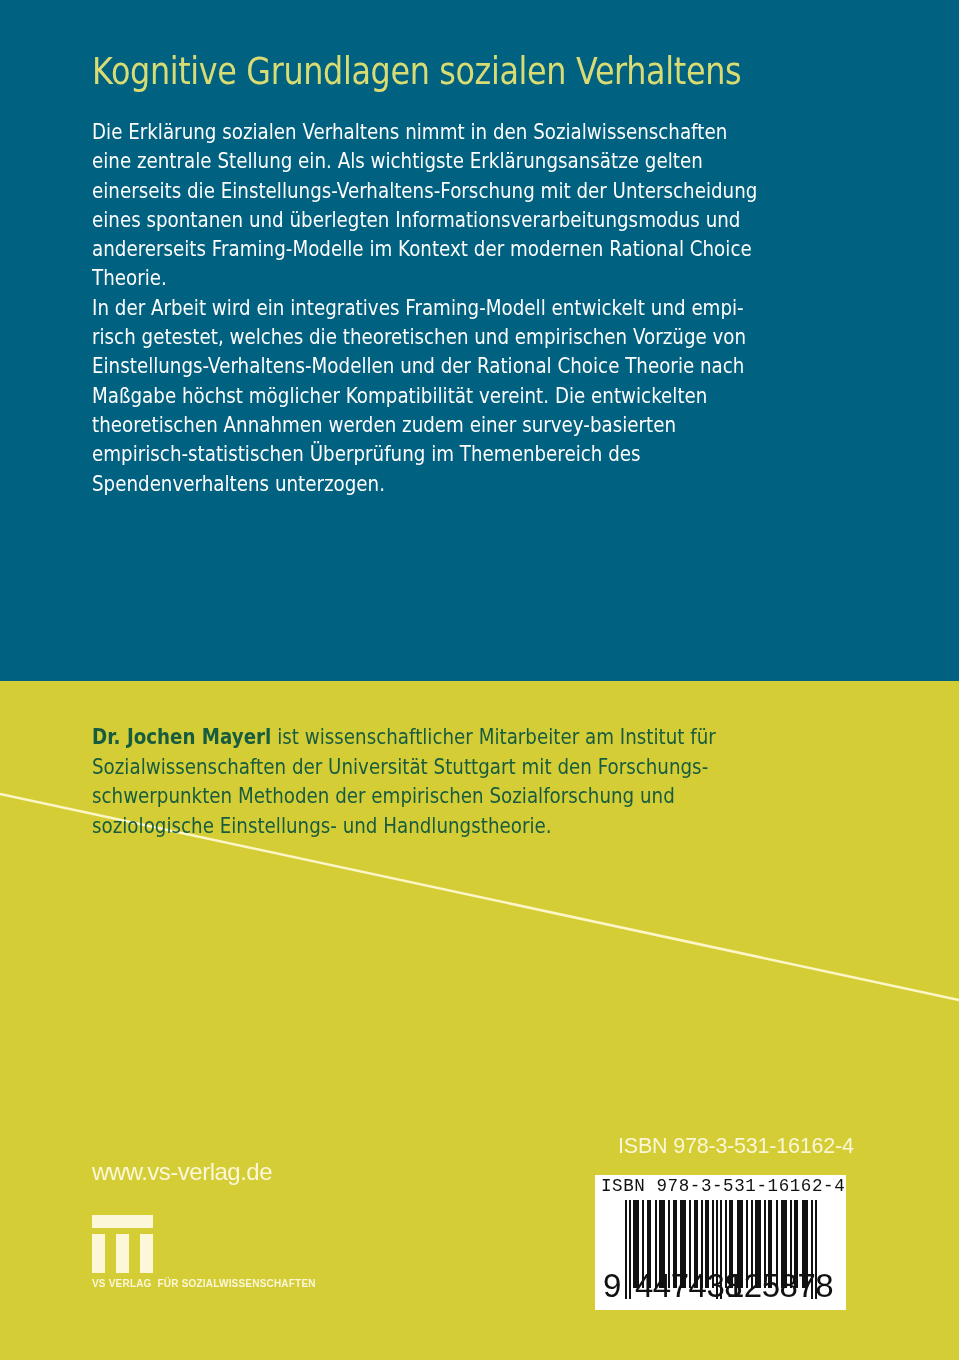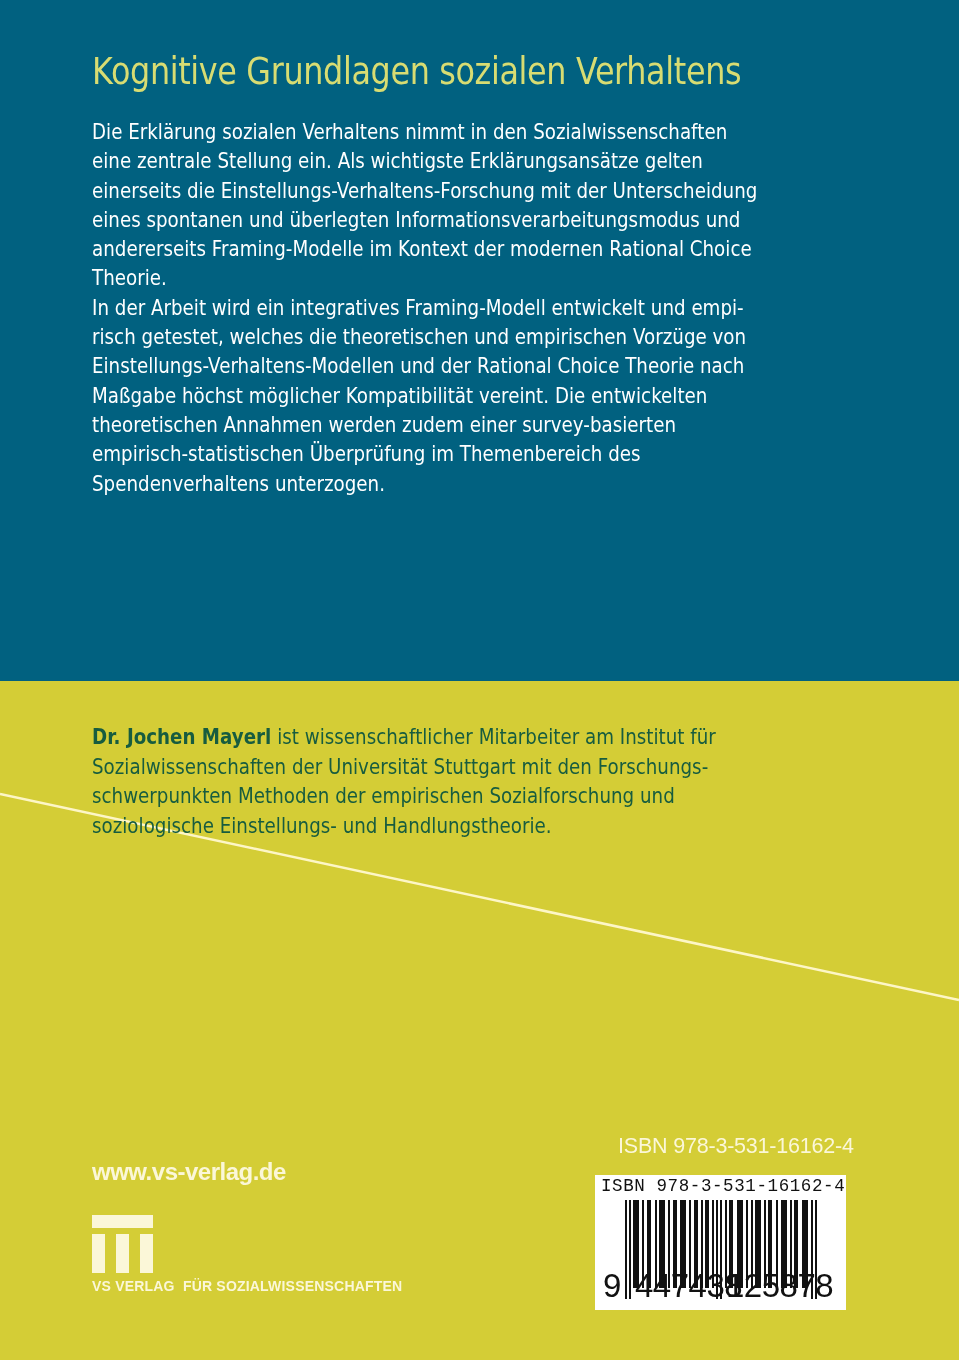--- a/index.html
+++ b/index.html
@@ -6,25 +6,25 @@
   body { width: 959px; height: 1360px; position: relative; overflow: hidden; background: #d4cd36; font-family: "Liberation Sans", sans-serif; }
   .top { position: absolute; left: 0; top: 0; width: 959px; height: 681px; background: #016180; }
   .bottom { position: absolute; left: 0; top: 681px; width: 959px; height: 679px; background: #d4cd36; }
   .title { position: absolute; left: 92px; top: 50px; margin: 0; font-size: 37px; font-weight: normal; color: #d8dc72; letter-spacing: -0.4px; white-space: nowrap; font-family: "DejaVu Sans", sans-serif; transform: scaleX(0.86); transform-origin: left top; }
   .blurb { position: absolute; left: 92px; top: 117px; width: 900px; color: #ffffff; font-family: "DejaVu Sans", sans-serif; font-size: 21.5px; line-height: 29.3px; transform: scaleX(0.85); transform-origin: left top; }
   .blurb .line { display: block; white-space: nowrap; }
   .author { position: absolute; left: 92px; top: 722px; width: 900px; color: #175c3f; font-family: "DejaVu Sans", sans-serif; font-size: 21.5px; line-height: 29.5px; transform: scaleX(0.85); transform-origin: left top; }
   .author .line { display: block; white-space: nowrap; }
   .author b { font-weight: bold; }
   .diag { position: absolute; left: 0; top: 0; width: 959px; height: 1360px; pointer-events: none; }
-  .url { position: absolute; left: 92px; top: 1158px; font-size: 24px; color: #fbf7d8; letter-spacing: -0.5px; font-weight: bold; }
+  .url { position: absolute; left: 92px; top: 1158px; font-size: 24px; color: #fbf7d8; letter-spacing: -0.5px; }
   .logo { position: absolute; left: 92px; top: 1215px; width: 61px; height: 58px; }
   .logo .bar { position: absolute; left: 0; top: 0; width: 61px; height: 13px; background: #fbf7d8; }
   .logo .col { position: absolute; top: 19px; width: 13px; height: 39px; background: #fbf7d8; }
-  .logo-text { position: absolute; left: 92px; top: 1278px; font-size: 14px; font-weight: bold; color: #fbf7d8; letter-spacing: 0.2px; white-space: nowrap; }
+  .logo-text { position: absolute; left: 92px; top: 1278px; font-size: 10px; font-weight: bold; color: #fbf7d8; letter-spacing: 0.2px; white-space: nowrap; }
   .isbn-text { position: absolute; left: 618px; top: 1134px; font-size: 21.5px; color: #fbf7d8; white-space: nowrap; letter-spacing: -0.2px; }
   .barcode-box { position: absolute; left: 595px; top: 1175px; width: 251px; height: 135px; background: #ffffff; }
   .barcode-box .isbn-mono { position: absolute; left: 6px; top: 1px; font-family: "Liberation Mono", monospace; font-size: 17.5px; color: #111; white-space: nowrap; letter-spacing: 0.6px; }
   .barcode-box svg { position: absolute; left: 0; top: 0; }
   .barcode-box .digits { position: absolute; font-family: "Liberation Sans", sans-serif; font-size: 33px; color: #111; white-space: nowrap; top: 94px; line-height: 34px; }
 </style>
 </head>
 <body>
 
 <div class="top"></div>

